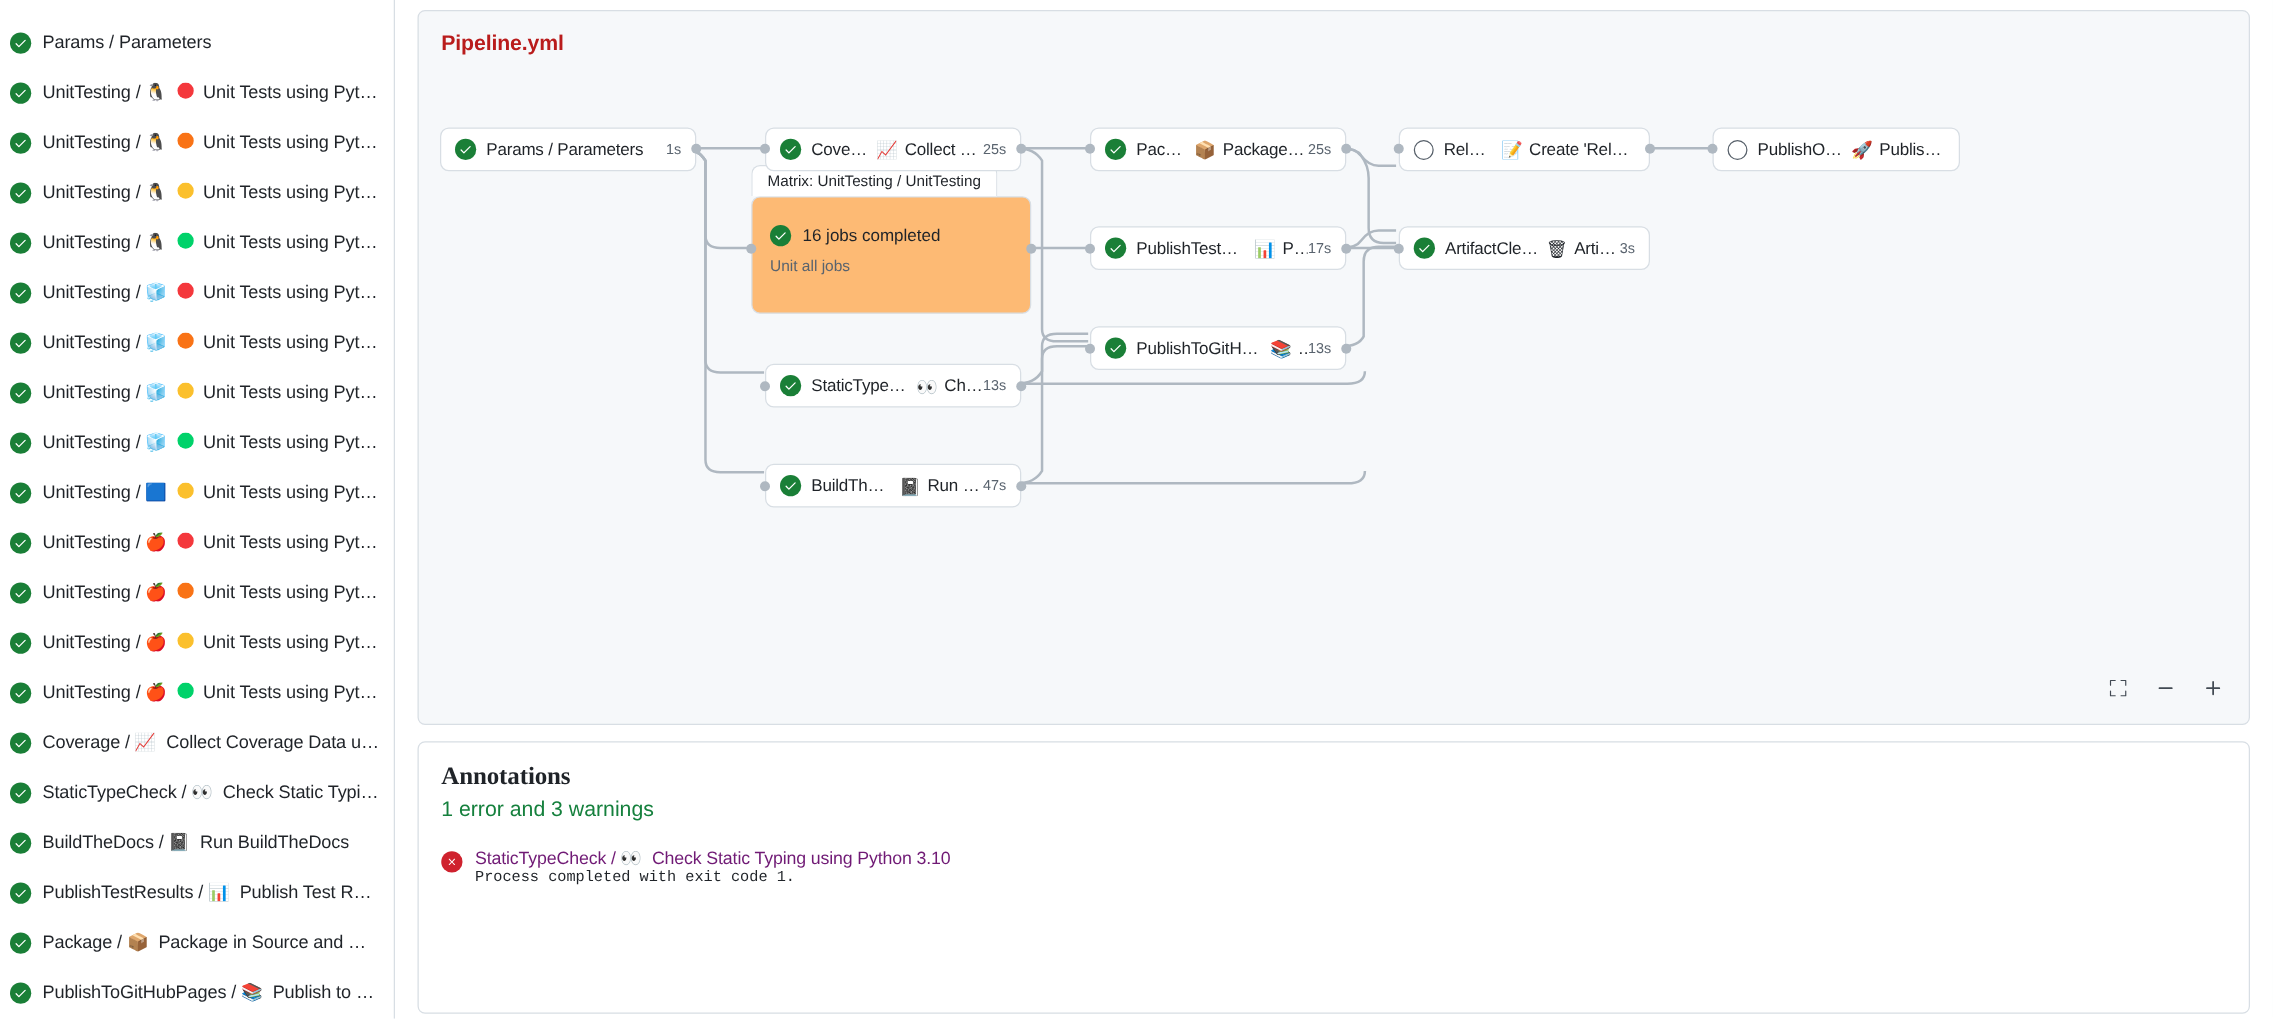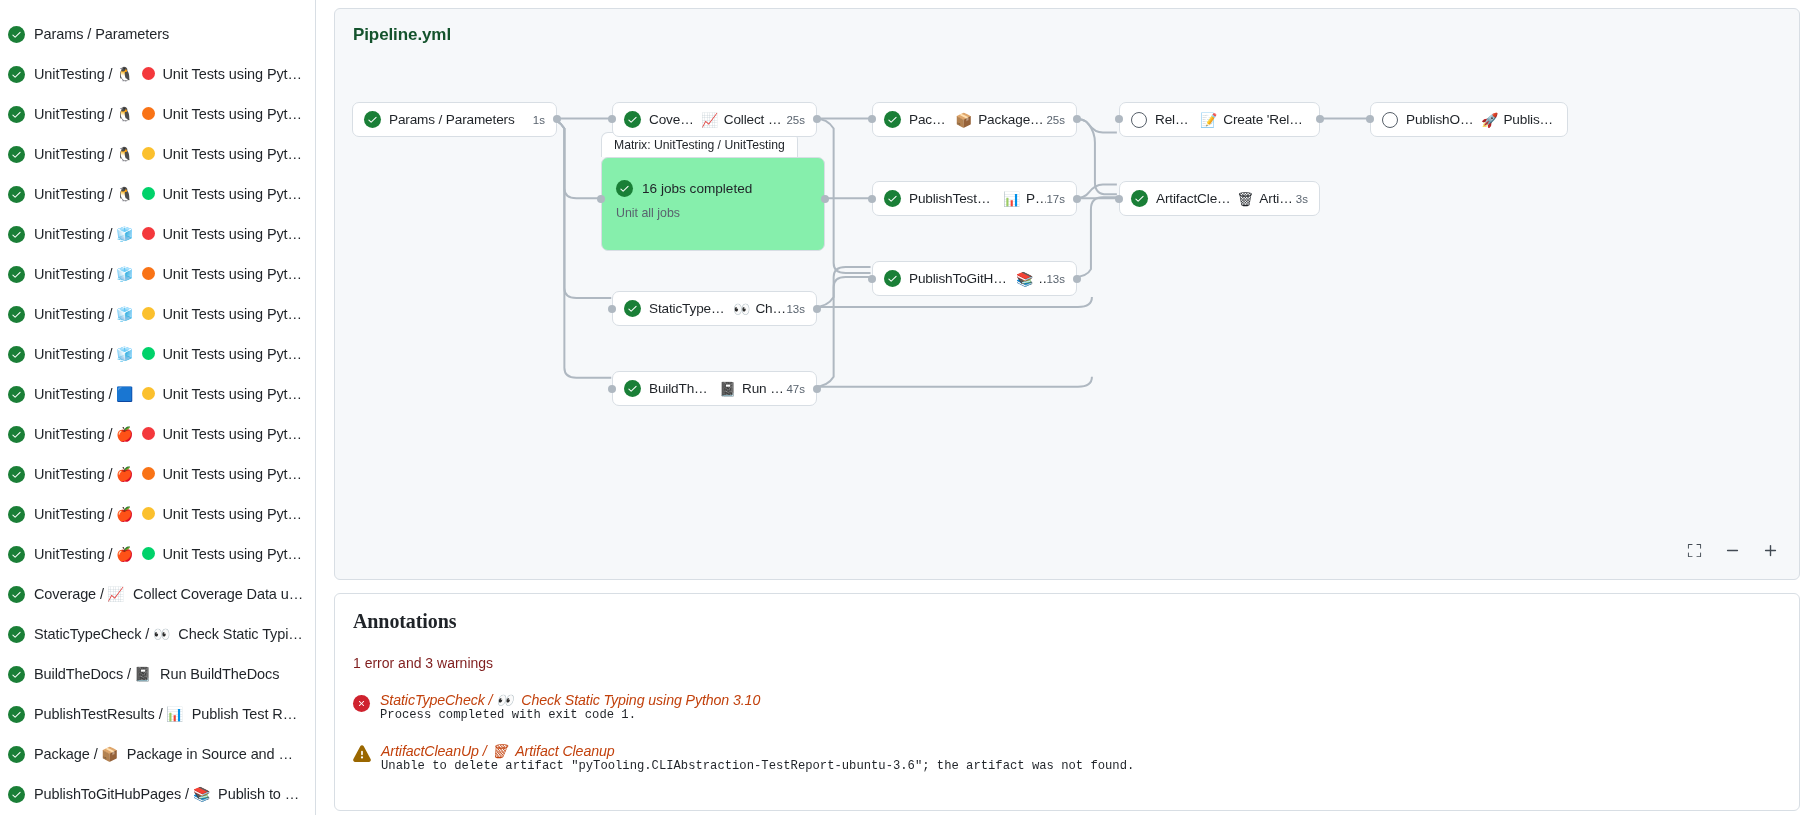--- a/index.html
+++ b/index.html
@@ -77,21 +77,21 @@
   }
   .graph-card {
     position: relative;
     border: 1px solid #d8dee4;
     border-radius: 6px;
     background: #f6f8fa;
     height: 572px;
     overflow: hidden;
   }
   .graph-head { padding: 16px 0 0 18px; }
-  .graph-title { font-size: 17px; font-weight: 600; color: #14532d; letter-spacing: -0.1px;}
+  .graph-title { font-size: 17px; font-weight: 600; color: #b91c1c; letter-spacing: -0.1px;}
   .graph-sub { font-size: 12.5px; color: #59636e; margin-top: 5px; }
 
   .canvas { position: absolute; inset: 0; }
   svg.edges { position: absolute; left: 0; top: 0; width: 100%; height: 100%; pointer-events: none; }
 
   .node {
     position: absolute;
     height: 35px;
     background: #ffffff;
     border: 1px solid #d8dee4;
@@ -109,21 +109,21 @@
   .node .n-lbl { overflow: hidden; text-overflow: ellipsis; letter-spacing: -0.15px; }
   .node .n-dur { margin-left: 8px; font-size: 11.5px; color: #59636e; flex: 0 0 auto; }
 
   .port {
     position: absolute; width: 8px; height: 8px; border-radius: 50%;
     background: #afb8c1; z-index: 4;
   }
 
   .matrix-group {
     position: absolute;
-    background: #86efac;
+    background: #fdba74;
     border: 1px solid #d8dee4;
     border-radius: 7px;
     z-index: 2;
   }
   .matrix-tab {
     position: absolute;
     top: -1px; left: -1px;
     height: 25px;
     background: #ffffff;
     border: 1px solid #d8dee4;
@@ -159,24 +159,24 @@
   .ann-card {
     margin-top: 13px;
     border: 1px solid #d8dee4;
     border-radius: 6px;
     background: #ffffff;
     height: 218px;
     padding: 16px 18px 0 18px;
     overflow: hidden;
   }
   .ann-title { font-size: 20px; font-weight: 600; letter-spacing: -0.1px; font-family: Liberation Serif, serif; }
-  .ann-sub { font-size: 14px; color: #7f1d1d; margin-top: 22px; }
+  .ann-sub { font-size: 17px; color: #15803d; margin-top: 5px; }
   .ann-item { display: flex; margin-top: 21px; }
   .ann-ico { margin-right: 10px; padding-top: 2px; flex: 0 0 auto; }
-  .ann-head { font-size: 14.2px; color: #c2410c; letter-spacing: -0.1px; font-style: italic; }
+  .ann-head { font-size: 14.2px; color: #701a75; letter-spacing: -0.1px; }
   .ann-body {
     font-size: 12.2px; color: #1f2328; margin-top: 0;
     font-family: "Liberation Mono", monospace;
   }
 </style>
 </head>
 <body>
 
 <div class="page">
 
@@ -623,26 +623,17 @@
             <div class="ann-ico"><span><span class="xx">
                   <svg viewBox="0 0 16 16">
                     <path d="M3.72 3.72a.75.75 0 011.06 0L8 6.94l3.22-3.22a.75.75 0 111.06 1.06L9.06 8l3.22 3.22a.75.75 0 11-1.06 1.06L8 9.06l-3.22 3.22a.75.75 0 01-1.06-1.06L6.94 8 3.72 4.78a.75.75 0 010-1.06z"></path>
                   </svg>
                 </span></span></div>
             <div>
               <div class="ann-head">StaticTypeCheck / <span class="emo">👀</span>&nbsp; Check Static Typing using Python 3.10</div>
               <div class="ann-body">Process completed with exit code 1.</div>
             </div>
           </div>
-          <div class="ann-item">
-            <div class="ann-ico"><span><svg class="warn" viewBox="0 0 16 16" fill="#9a6700">
-                  <path d="M6.457 1.047c.659-1.234 2.427-1.234 3.086 0l6.082 11.378A1.75 1.75 0 0114.082 15H1.918a1.75 1.75 0 01-1.543-2.575zM9 11a1 1 0 10-2 0 1 1 0 002 0zm-.25-5.25a.75.75 0 00-1.5 0v2.5a.75.75 0 001.5 0z"></path>
-                </svg></span></div>
-            <div>
-              <div class="ann-head">ArtifactCleanUp / <span class="emo">🗑</span>&nbsp; Artifact Cleanup</div>
-              <div class="ann-body">Unable to delete artifact "pyTooling.CLIAbstraction-TestReport-ubuntu-3.6"; the artifact was not found.</div>
-            </div>
-          </div>
         </div>
     </div>
 
   </div>
 </div>
 
 </body></html>

